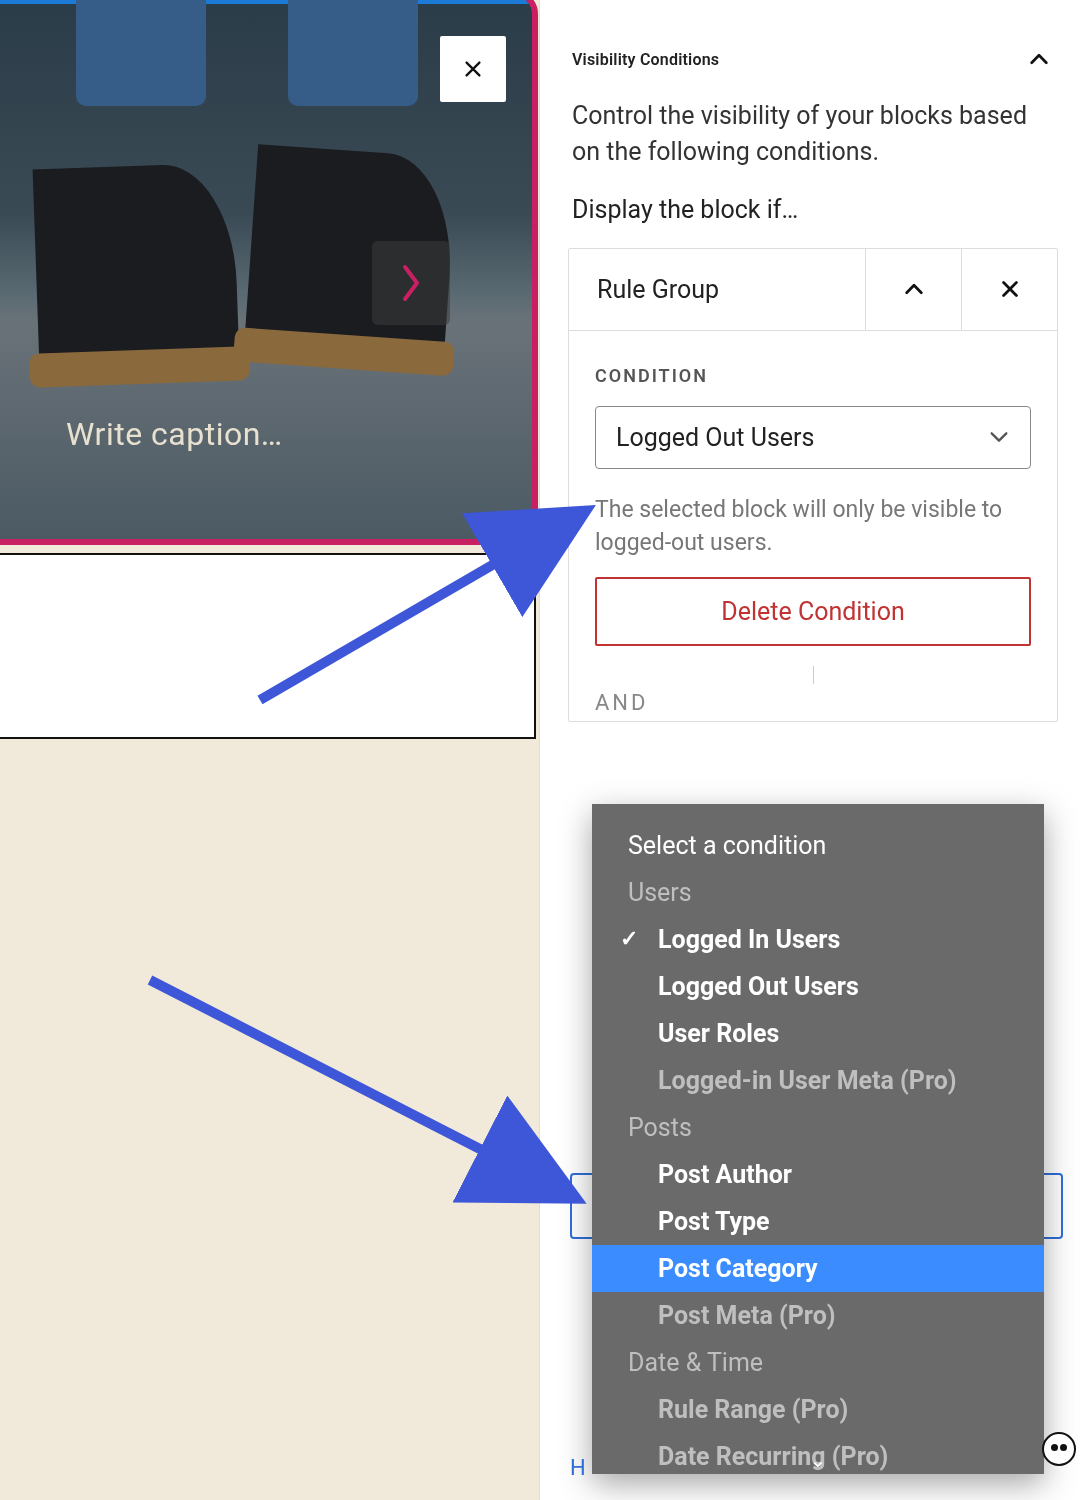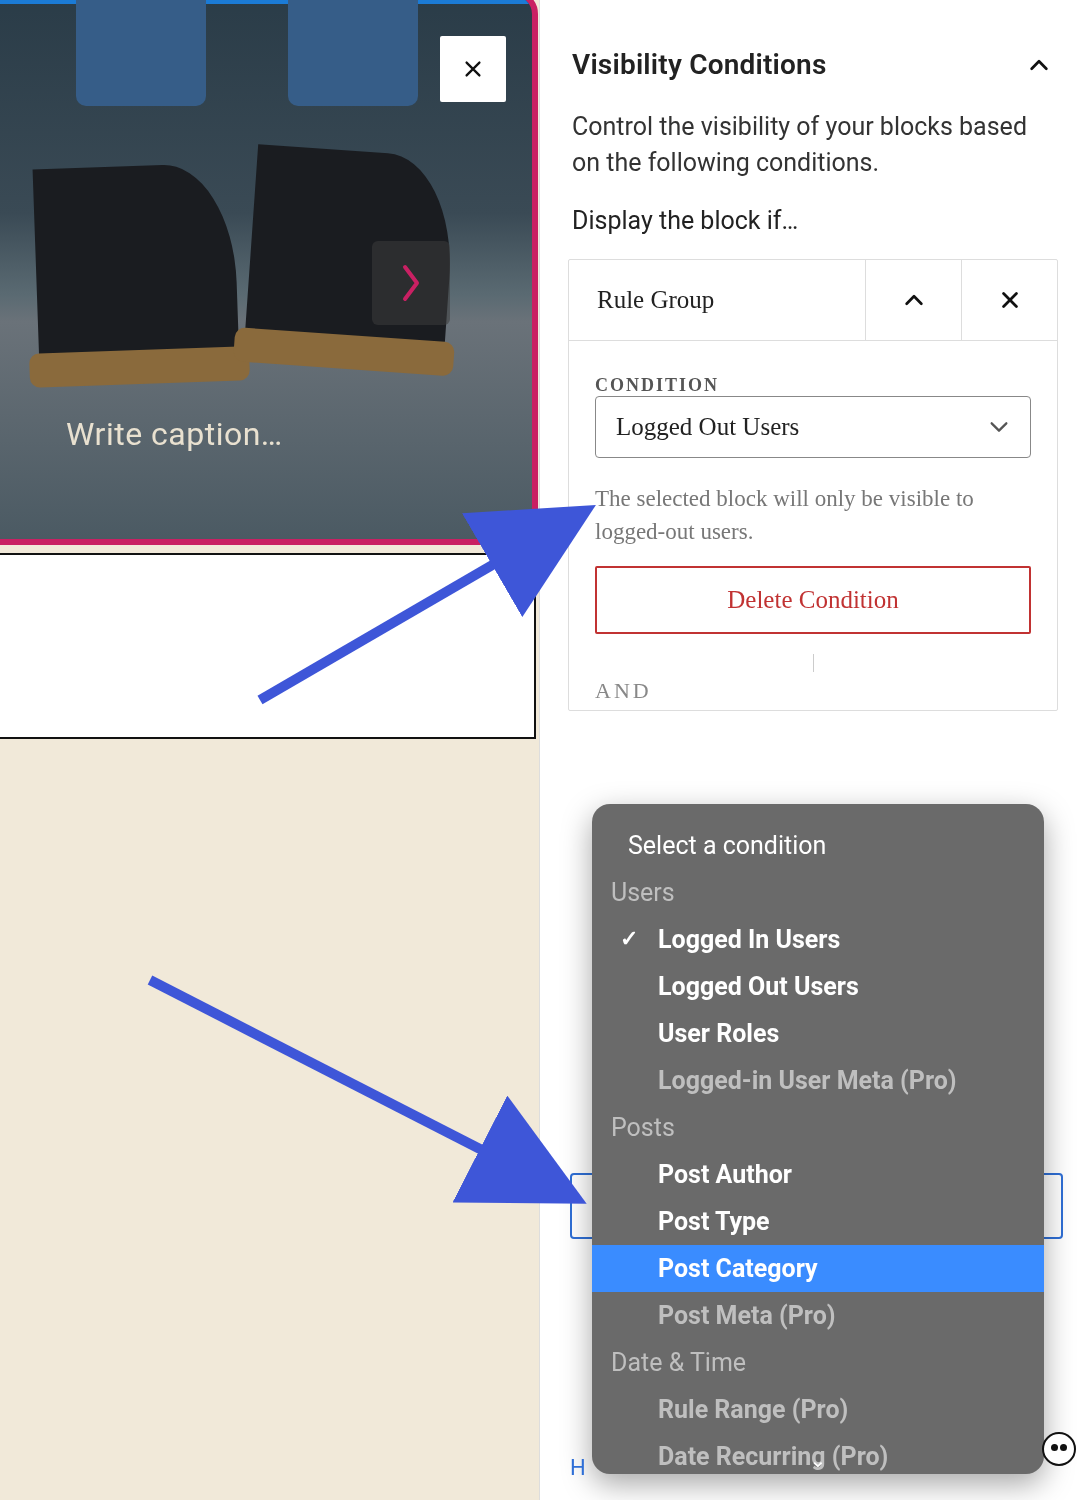--- a/index.html
+++ b/index.html
@@ -122,40 +122,39 @@
     padding: 0 28px 0 28px;
     overflow: hidden;
   }
   .panel-header {
     display: flex;
     justify-content: space-between;
     align-items: center;
     padding: 48px 8px 28px 4px;
   }
   .panel-header h2 {
-    font-size: 28px;
+    font-size: 16px;
     font-weight: 600;
     color: #222;
     letter-spacing: 0.2px;
   }
   .intro {
     font-size: 25px;
     line-height: 1.45;
     color: #333;
     padding: 0 6px 24px 4px;
   }
   .display-if {
     font-size: 25px;
     color: #222;
     padding: 0 6px 24px 4px;
   }
   .rule-group {
     border: 1px solid #ddd;
     border-radius: 2px;
-    font-family: Liberation Serif, serif;
   }
   .rg-header {
     display:flex;
     align-items: stretch;
     border-bottom: 1px solid #ddd;
   }
   .rg-title {
     flex: 1;
     padding: 26px 28px;
     font-size: 25px;
@@ -167,20 +166,21 @@
     display:flex; align-items:center; justify-content:center;
   }
   .rg-body {
     padding: 34px 26px 0 26px;
   }
   .cond-label {
     font-size: 18px;
     letter-spacing: 2px;
     color: #555;
     font-weight: 600;
+    margin-bottom: 20px;
   }
   .select {
     border: 1px solid #888;
     border-radius: 4px;
     padding: 16px 20px;
     display:flex;
     justify-content: space-between;
     align-items: center;
     font-size: 25px;
     color: #222;
@@ -216,34 +216,34 @@
     background:#ccc;
   }
   
   .dropdown {
     position: absolute;
     left: 592px;
     top: 804px;
     width: 452px;
     height: 670px;
     background: #6a6a6a;
-    border-radius: 18px;
+    border-radius: 0;
     box-shadow: 0 10px 30px rgba(0,0,0,0.35);
     color: #fff;
     padding: 18px 0 0 0;
     overflow: hidden;
   }
   .dd-item, .dd-group, .dd-placeholder {
     font-size: 25px;
     padding: 9px 24px 9px 66px;
     position: relative;
     white-space: nowrap;
   }
   .dd-placeholder { padding-left: 36px; color: #fff; }
-  .dd-group { padding-left: 19px; color: #bfbfbf; }
+  .dd-group { padding-left: 36px; color: #bfbfbf; }
   .dd-item { color: #fff; font-weight: bold; }
   .dd-item.disabled { color: #bfbfbf; }
   .dd-item.selected { background: #3a8cff; }
   .dd-item.checked::before {
     content: "✓";
     position: absolute;
     left: 28px;
     font-size: 22px;
     top: 10px;
   }

